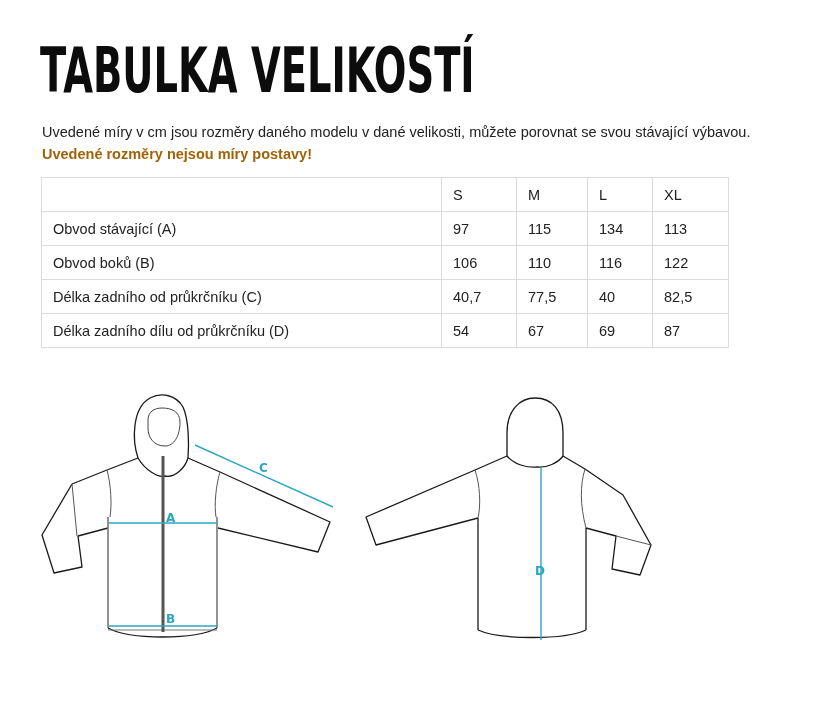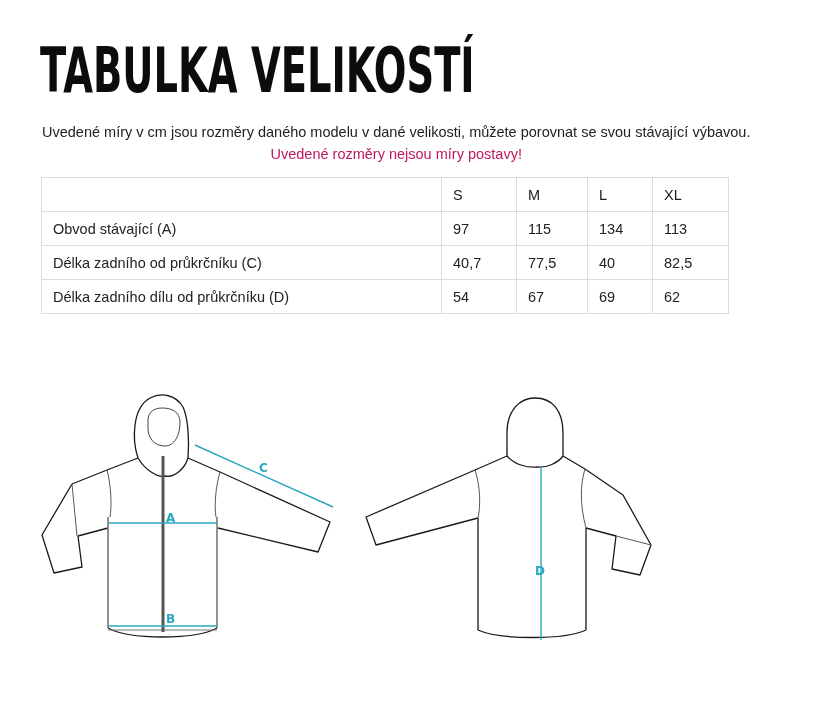--- a/index.html
+++ b/index.html
@@ -1,19 +1,19 @@
 <!DOCTYPE html>
 <html><head>
 <meta charset="utf-8">
 <style>
   html, body { margin: 0; padding: 0; background: #ffffff; }
   body { width: 816px; height: 706px; position: relative; overflow: hidden; font-family: "Liberation Sans", sans-serif; color: #222; }
   .title { position: absolute; left: 40px; top: 36px; font-family: "DejaVu Sans", sans-serif; font-weight: bold; font-size: 62px; line-height: 70px; letter-spacing: 0px; color: #0c0c0c; transform: scaleX(0.62); transform-origin: left top; white-space: nowrap; }
-  .intro { position: absolute; left: 42px; top: 121px; font-size: 14.5px; line-height: 22px; color: #222; white-space: nowrap; text-align: center; }
-  .intro .bold { font-weight: normal; color: #be185d; }
+  .intro { position: absolute; left: 42px; top: 121px; font-size: 14.5px; line-height: 22px; color: #222; white-space: nowrap; }
+  .intro .bold { font-weight: bold; color: #a16207; }
   table.sizes { position: absolute; left: 41px; top: 177px; border-collapse: collapse; font-size: 14.5px; color: #222; }
   table.sizes td { border: 1px solid #dcdcdc; height: 34px; padding: 0 0 0 11px; vertical-align: middle; box-sizing: border-box; }
   .c0 { width: 400px; }
   .c1 { width: 75px; }
   .c2 { width: 71px; }
   .c3 { width: 65px; }
   .c4 { width: 76px; }
   .figure { position: absolute; }
   .fig-front { left: 40px; top: 390px; width: 300px; height: 250px; }
   .fig-back { left: 360px; top: 390px; width: 300px; height: 250px; }
@@ -38,32 +38,39 @@
     <td class="c4">XL</td>
   </tr>
   <tr>
     <td>Obvod stávající (A)</td>
     <td>97</td>
     <td>115</td>
     <td>134</td>
     <td>113</td>
   </tr>
   <tr>
+    <td>Obvod boků (B)</td>
+    <td>106</td>
+    <td>110</td>
+    <td>116</td>
+    <td>122</td>
+  </tr>
+  <tr>
     <td>Délka zadního od průkrčníku (C)</td>
     <td>40,7</td>
     <td>77,5</td>
     <td>40</td>
     <td>82,5</td>
   </tr>
   <tr>
     <td>Délka zadního dílu od průkrčníku (D)</td>
     <td>54</td>
     <td>67</td>
     <td>69</td>
-    <td>62</td>
+    <td>87</td>
   </tr>
 </tbody>
   </table>
 
 <svg class="figure fig-front" viewBox="40 390 300 250" width="300" height="250">
   <g fill="none" stroke="#1a1a1a" stroke-width="1.3" stroke-linejoin="round">
 
     <path d="M138 458 C132 440 132 408 150 398 C162 392 176 395 183 407 C189 420 189 445 188 458"></path>
 
     <path d="M138 458 C145 470 158 478 165 476 C175 478 185 468 188 458"></path>

